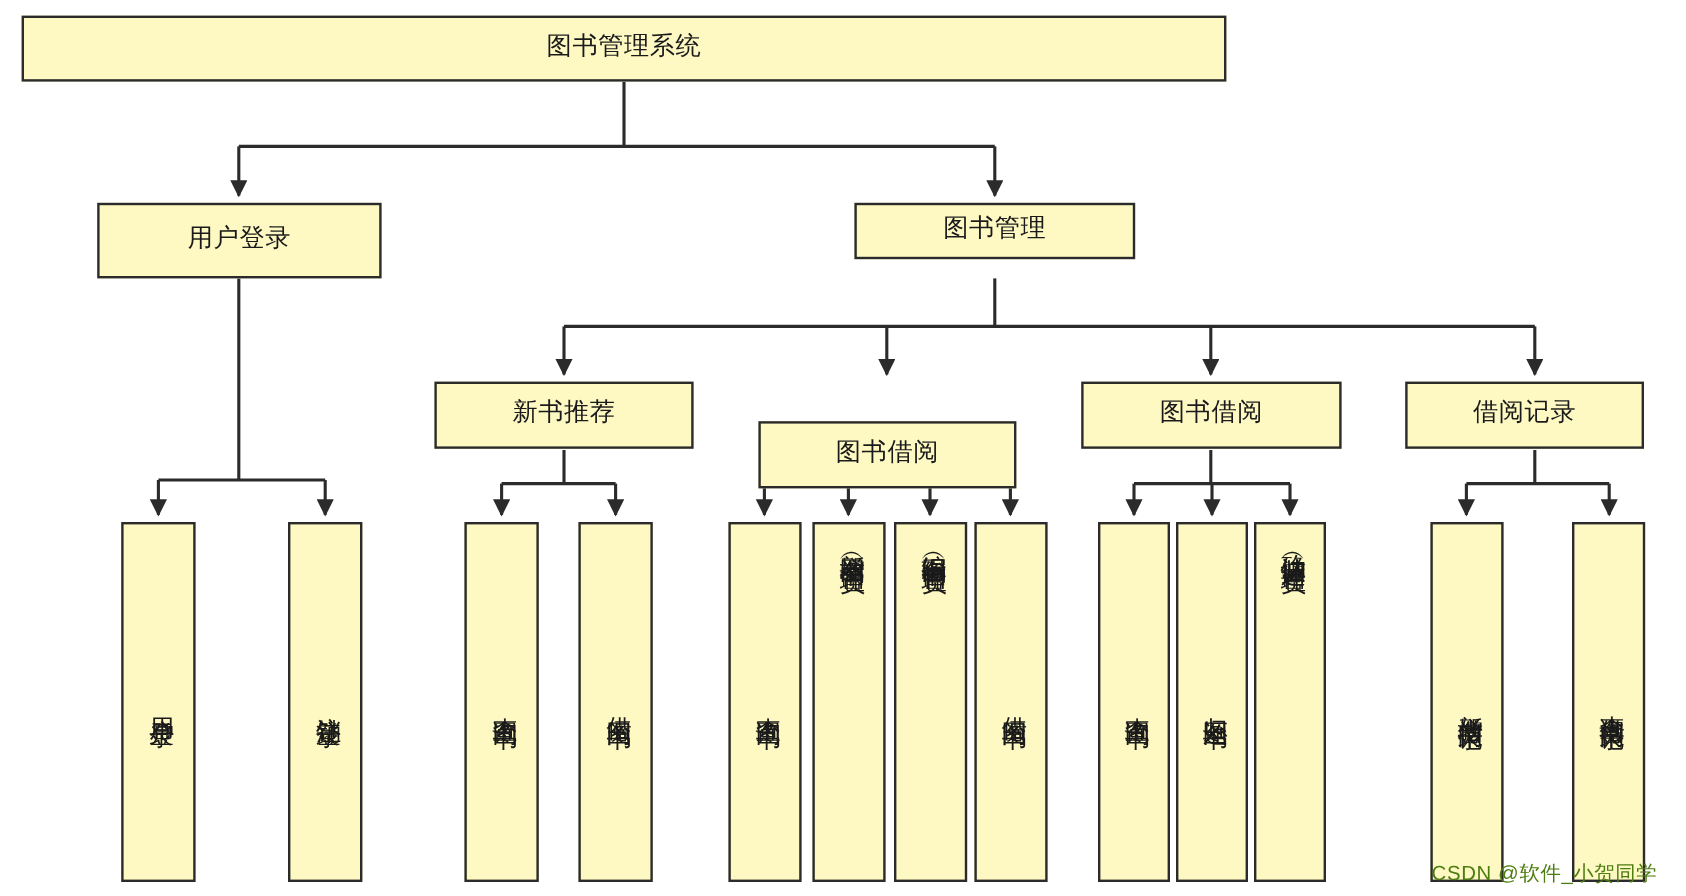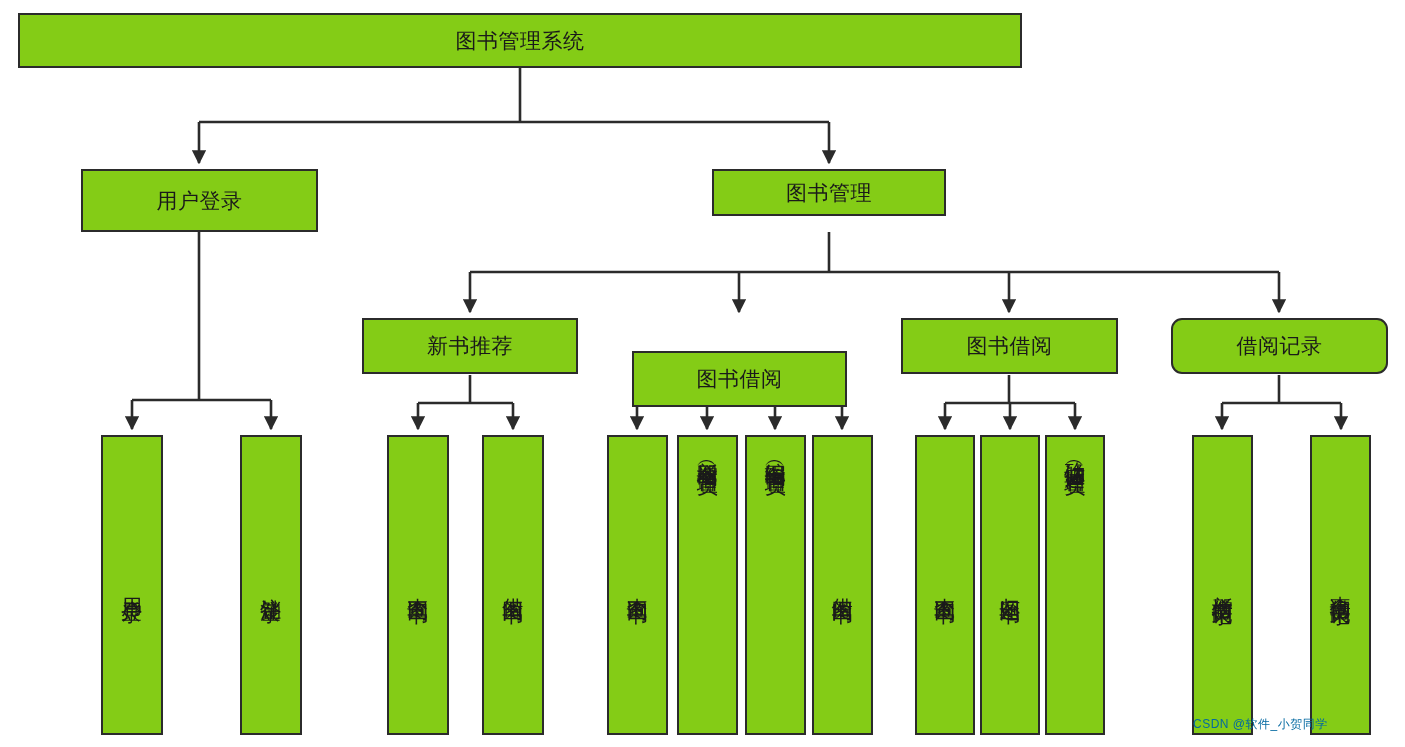--- a/index.html
+++ b/index.html
@@ -21,25 +21,26 @@
     position: absolute;
     left: 0;
     top: 0;
     width: 1405px;
     height: 747px;
   }
   .node {
     position: absolute;
     box-sizing: border-box;
     border: 2px solid #2b2b2b;
-    background: #84cc16;
+    background: #fef9c3;
     display: flex;
     align-items: center;
     justify-content: center;
     overflow: hidden;
+    font-family: Liberation Mono, monospace;
   }
   .node-label {
     color: #1a1a1a;
     text-align: center;
     white-space: pre;
     letter-spacing: 0.5px;
   }
   .node.horiz .node-label {
     font-size: 21px;
     line-height: 1.1;
@@ -57,22 +58,22 @@
     letter-spacing: 2px;
     white-space: normal;
     max-height: 290px;
   }
   .node.vert.centered {
     align-items: center;
     padding-top: 0;
   }
   .watermark {
     position: absolute;
-    color: #0369a1;
-    font-size: 12px;
+    color: #4d7c0f;
+    font-size: 17px;
     letter-spacing: 0.5px;
     white-space: nowrap;
     pointer-events: none;
     user-select: none;
   }
 </style>
 </head>
 <body>
 
 <div id="canvas">
@@ -140,21 +141,21 @@
 
   <div class="node horiz" style="left:362px; top:318px; width:216px; height:56px;">
     <span class="node-label">新书推荐</span>
   </div>
   <div class="node horiz" style="left:632px; top:318px; width:215px; height:56px;margin-top:33px;">
     <span class="node-label">图书借阅</span>
   </div>
   <div class="node horiz" style="left:901px; top:318px; width:217px; height:56px;">
     <span class="node-label">图书借阅</span>
   </div>
-  <div class="node horiz" style="left:1171px; top:318px; width:217px; height:56px;border-radius:11px;">
+  <div class="node horiz" style="left:1171px; top:318px; width:199px; height:56px;">
     <span class="node-label">借阅记录</span>
   </div>
 
   <div class="node vert centered" style="left:101px; top:435px; width:62px; height:300px;">
     <span class="node-label">用户登录</span>
   </div>
   <div class="node vert centered" style="left:240px; top:435px; width:62px; height:300px;">
     <span class="node-label">注销登录</span>
   </div>
 

